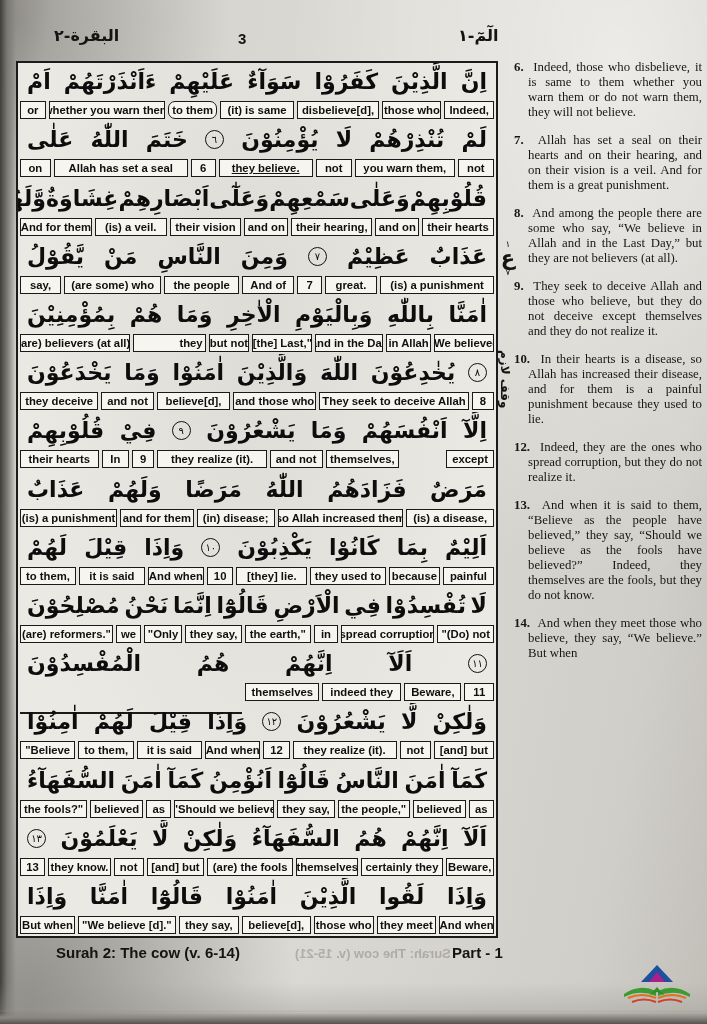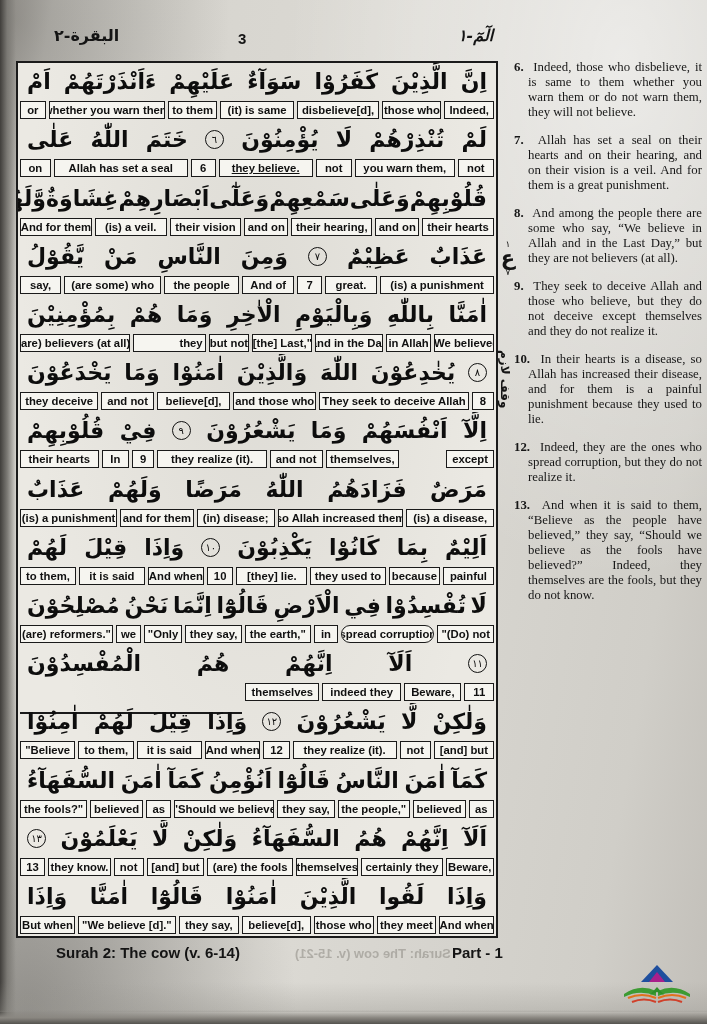--- a/index.html
+++ b/index.html
@@ -17,21 +17,21 @@
   .edge-bottom{position:absolute;left:0;bottom:0;width:100%;height:14px;
     background:linear-gradient(180deg,rgba(90,88,84,0) 0%,#8a8781 55%,#55534f 100%);}
   .edge-bottom-fade{position:absolute;left:0;bottom:12px;width:100%;height:30px;
     background:linear-gradient(180deg,rgba(150,148,142,0),rgba(150,148,142,.35));}
 
   
   .header{position:absolute;top:24px;left:0;width:540px;height:36px;}
   .hdr-ar{position:absolute;top:2px;font-family:"DejaVu Sans",sans-serif;
     font-size:16px;font-weight:bold;direction:rtl;}
   .hdr-left{left:54px;}
-  .hdr-right{left:458px;font-style:italic;}
+  .hdr-right{left:458px;}
   .hdr-page{position:absolute;left:238px;top:6px;font-size:15px;font-weight:bold;letter-spacing:1px;}
 
   
   .wbw-table{position:absolute;left:16px;top:61px;width:482px;height:877px;
     border:2px solid #1b1b1b;box-sizing:border-box;display:flex;flex-direction:column;
     background:
       radial-gradient(ellipse at 50% 30%, rgba(160,158,150,.18), transparent 70%),
       #ebe9e3;}
   .row{flex:1;display:flex;flex-direction:column;min-height:0;}
   .ar-line{flex:1;display:flex;direction:rtl;align-items:center;justify-content:space-between;
@@ -91,21 +91,21 @@
           <span class="ar-word">الَّذِيْنَ</span>
           <span class="ar-word">كَفَرُوْا</span>
           <span class="ar-word">سَوَآءٌ</span>
           <span class="ar-word">عَلَيْهِمْ</span>
           <span class="ar-word">ءَاَنْذَرْتَهُمْ</span>
           <span class="ar-word">اَمْ</span>
         </div>
         <div class="en-line">
           <span class="en-cell" style="flex-grow: 5;">or</span>
           <span class="en-cell" style="flex-grow: 24;">whether you warn them</span>
-          <span class="en-cell" style="flex-grow: 10;">to them</span>
+          <span class="en-cell" style="flex-grow: 10; border-radius: 7px;">to them</span>
           <span class="en-cell" style="flex-grow: 15;">(it) is same</span>
           <span class="en-cell" style="flex-grow: 17;">disbelieve[d],</span>
           <span class="en-cell" style="flex-grow: 12;">those who</span>
           <span class="en-cell" style="flex-grow: 10;">Indeed,</span>
         </div>
       </div>
       <div class="row">
         <div class="ar-line">
           <span class="ar-word">لَمْ</span>
           <span class="ar-word">تُنْذِرْهُمْ</span>
@@ -275,21 +275,21 @@
           <span class="ar-word">نَحْنُ</span>
           <span class="ar-word">مُصْلِحُوْنَ</span>
         </div>
         <div class="en-line">
           <span class="en-cell" style="flex-grow: 20;">(are) reformers."</span>
           <span class="en-cell" style="flex-grow: 5;">we</span>
           <span class="en-cell" style="flex-grow: 8;">"Only</span>
           <span class="en-cell" style="flex-grow: 12;">they say,</span>
           <span class="en-cell" style="flex-grow: 14;">the earth,"</span>
           <span class="en-cell" style="flex-grow: 5;">in</span>
-          <span class="en-cell" style="flex-grow: 20; border-radius: 9px;">spread corruption</span>
+          <span class="en-cell" style="flex-grow: 20;">spread corruption</span>
           <span class="en-cell" style="flex-grow: 12;">"(Do) not</span>
         </div>
       </div>
       <div class="row">
         <div class="ar-line">
           <span class="ayah-num">١١</span>
           <span class="ar-word">اَلَآ</span>
           <span class="ar-word">اِنَّهُمْ</span>
           <span class="ar-word">هُمُ</span>
           <span class="ar-word">الْمُفْسِدُوْنَ</span>
@@ -394,20 +394,21 @@
   <div class="margin-waqf">وقف لازم</div>
 
   <div class="translation">
       <p class="verse"><span class="vnum">6.</span><span>Indeed, those who disbelieve, it is same to them whether you warn them or do not warn them, they will not believe.</span></p>
       <p class="verse"><span class="vnum">7.</span><span>Allah has set a seal on their hearts and on their hearing, and on their vision is a veil. And for them is a great punishment.</span></p>
       <p class="verse"><span class="vnum">8.</span><span>And among the people there are some who say, “We believe in Allah and in the Last Day,” but they are not believers (at all).</span></p>
       <p class="verse"><span class="vnum">9.</span><span>They seek to deceive Allah and those who believe, but they do not deceive except themselves and they do not realize it.</span></p>
       <p class="verse"><span class="vnum">10.</span><span>In their hearts is a disease, so Allah has increased their disease, and for them is a painful punishment because they used to lie.</span></p>
       <p class="verse"><span class="vnum">12.</span><span>Indeed, they are the ones who spread corruption, but they do not realize it.</span></p>
       <p class="verse"><span class="vnum">13.</span><span>And when it is said to them, “Believe as the people have believed,” they say, “Should we believe as the fools have believed?” Indeed, they themselves are the fools, but they do not know.</span></p>
+      <p class="verse"><span class="vnum">14.</span><span>And when they meet those who believe, they say, “We believe.” But when</span></p>
     </div>
 
   <div class="footer-left">Surah 2: The cow (v. 6-14)</div>
   <div class="footer-ghost">Surah: The cow (v. 15-21)</div>
   <div class="footer-right">Part - 1</div>
 
   <div class="logo">
     <svg viewBox="0 0 74 42" width="74" height="42">
       <path d="M37 2 L53 19 L21 19 Z" fill="#1f4f9e"></path>
       <path d="M37 9 L45 19 L29 19 Z" fill="#a91f8b"></path>

